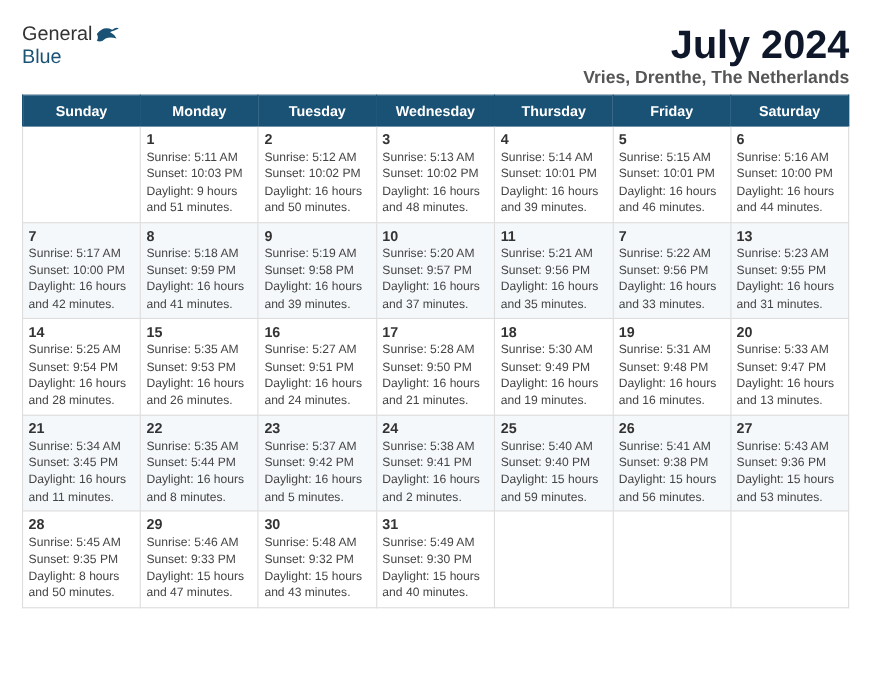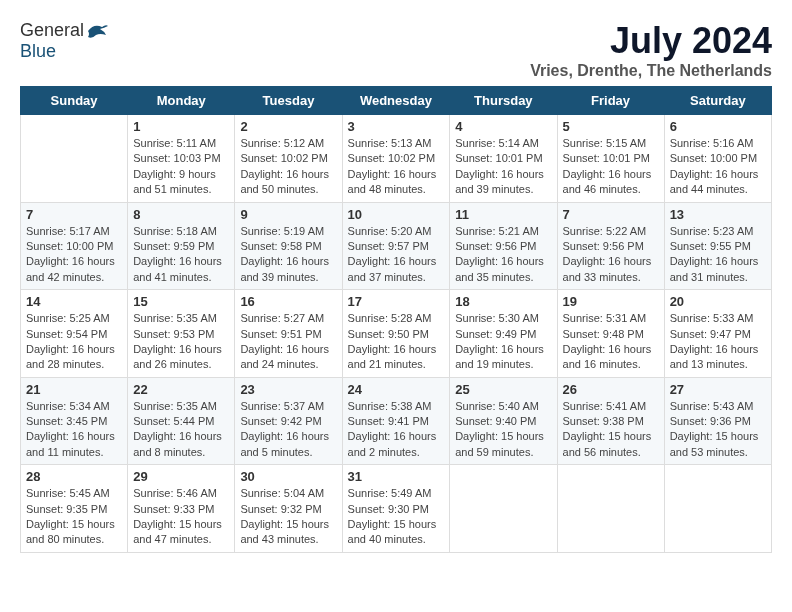--- a/index.html
+++ b/index.html
@@ -356,35 +356,35 @@
           <span>Daylight: 15 hours and 53 minutes.</span>
         </div>
         </td>
       </tr>
       <tr>
         <td>
           <span class="day-number">28</span>
         <div class="day-info">
           <span>Sunrise: 5:45 AM</span><br>
           <span>Sunset: 9:35 PM</span><br>
-          <span>Daylight: 15 hours and 80 minutes.</span>
+          <span>Daylight: 8 hours and 50 minutes.</span>
         </div>
         </td>
         <td>
           <span class="day-number">29</span>
         <div class="day-info">
           <span>Sunrise: 5:46 AM</span><br>
           <span>Sunset: 9:33 PM</span><br>
           <span>Daylight: 15 hours and 47 minutes.</span>
         </div>
         </td>
         <td>
           <span class="day-number">30</span>
         <div class="day-info">
-          <span>Sunrise: 5:04 AM</span><br>
+          <span>Sunrise: 5:48 AM</span><br>
           <span>Sunset: 9:32 PM</span><br>
           <span>Daylight: 15 hours and 43 minutes.</span>
         </div>
         </td>
         <td>
           <span class="day-number">31</span>
         <div class="day-info">
           <span>Sunrise: 5:49 AM</span><br>
           <span>Sunset: 9:30 PM</span><br>
           <span>Daylight: 15 hours and 40 minutes.</span>

